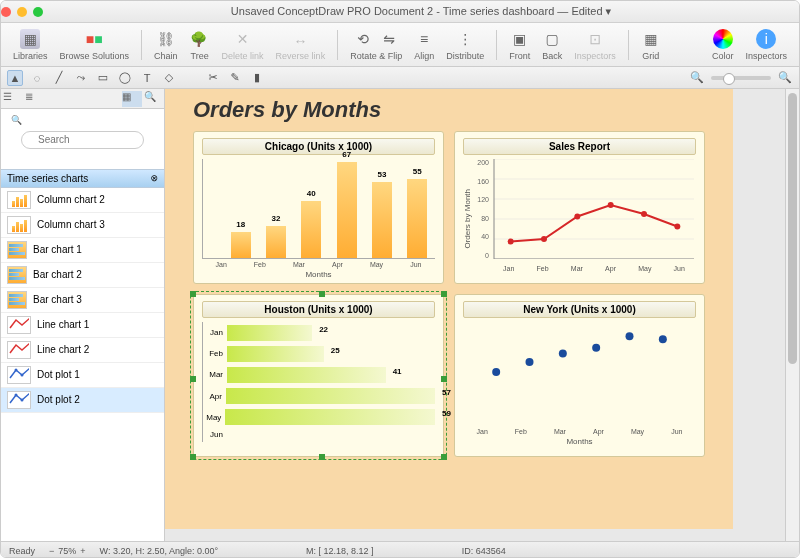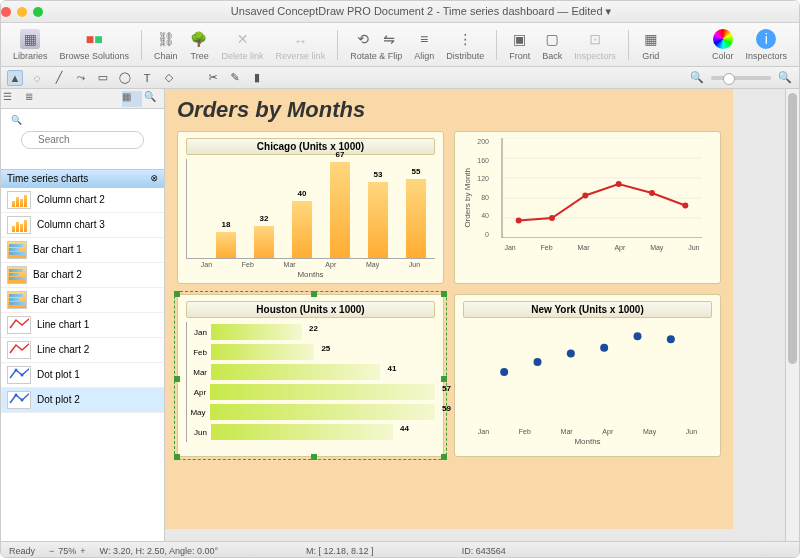--- a/index.html
+++ b/index.html
@@ -30,21 +30,21 @@
 .liblist { overflow-y: auto; flex: 1; text-align: right; }
 .libitem { display: flex; align-items: center; gap: 6px; padding: 3px 6px; font-size: 10px; border-bottom: 1px solid #eee; }
 .libitem.sel { background: #d8ecff; }
 .libthumb { width: 24px; height: 18px; border: 1px solid #ccc; background: #fff; display: flex; align-items: flex-end; justify-content: center; gap: 1px; padding: 1px; }
 .libthumb span { display: block; background: linear-gradient(#ffc859,#ff9a1f); width: 3px; }
 .libthumb.bar span { height: 3px; width: auto; }
 .libthumb.bar { flex-direction: column; align-items: flex-start; justify-content: center; }
 .libthumb.line { position: relative; }
 .libthumb.line::after { content: ""; position: absolute; inset: 2px; background: none; }
 .canvas-wrap { flex: 1; background: #e8e8e8; position: relative; overflow: auto; }
-.canvas { background: #f9d9a8; width: 568px; min-height: 440px; margin: 0; padding: 8px 12px 16px; position: relative; }
+.canvas { background: #f9d9a8; width: 568px; min-height: 440px; margin: 0; padding: 8px 28px 16px; position: relative; }
 .page-title { font-size: 22px; font-weight: bold; font-style: italic; color: #333; margin-bottom: 8px; }
 .chartgrid { display: grid; grid-template-columns: 1fr 1fr; gap: 10px; }
 .chartbox { background: #fffce8; border: 1px solid #d4c89a; border-radius: 3px; padding: 6px 8px 4px; position: relative; }
 .chartbox.sel { outline: 1px dashed #3a9d3a; outline-offset: 2px; }
 .chartbox.sel::before, .chartbox.sel::after { content: ""; position: absolute; width: 6px; height: 6px; background: #3a9d3a; }
 .chartbox.sel::before { top: -4px; left: -4px; } .chartbox.sel::after { bottom: -4px; right: -4px; }
 .handle { position: absolute; width: 6px; height: 6px; background: #3a9d3a; }
 .ctitle { text-align: center; font-size: 10px; font-weight: bold; background: linear-gradient(#f8f8f0,#ece8d0); border: 1px solid #d4c89a; border-radius: 2px; padding: 2px; margin-bottom: 4px; }
 .cbody { height: 120px; display: flex; }
 .yaxis { display: flex; flex-direction: column; justify-content: space-between; font-size: 7px; color: #666; padding-right: 3px; text-align: right; height: 100px; width: 20px; }
@@ -308,20 +308,21 @@
                   <span>Mar</span>
                   <span>Apr</span>
                   <span>May</span>
                   <span>Jun</span>
                 </div>
                 <div class="xlabel">Months</div>
               </div>
             </div>
           </div>
           <div class="chartbox">
+            <div class="ctitle">Sales Report</div>
             <div class="cbody">
               <div class="ylabel">Orders by Month</div>
               <div class="yaxis">
                 <span>200</span>
                 <span>160</span>
                 <span>120</span>
                 <span>80</span>
                 <span>40</span>
                 <span>0</span>
               </div>
@@ -387,23 +388,20 @@
                     </div>
                   </div>
                   <div class="hbar-row">
                     <span class="lbl">May</span>
                     <div class="hbar" style="width: 98.3333%;">
                       <span class="val">59</span>
                     </div>
                   </div>
                   <div class="hbar-row">
                     <span class="lbl">Jun</span>
-                    <div class="hbar" style="width: 73.3333%;">
-                      <span class="val">44</span>
-                    </div>
                   </div>
                 </div>
               </div>
             </div>
           </div>
           <div class="chartbox">
             <div class="ctitle">New York (Units x 1000)</div>
             <div class="cbody">
               <div class="plot"><svg class="linesvg" viewBox="0 0 200 100">
                   <circle cx="16.666666666666664" cy="50" r="4" class="scatter-pt"></circle>

